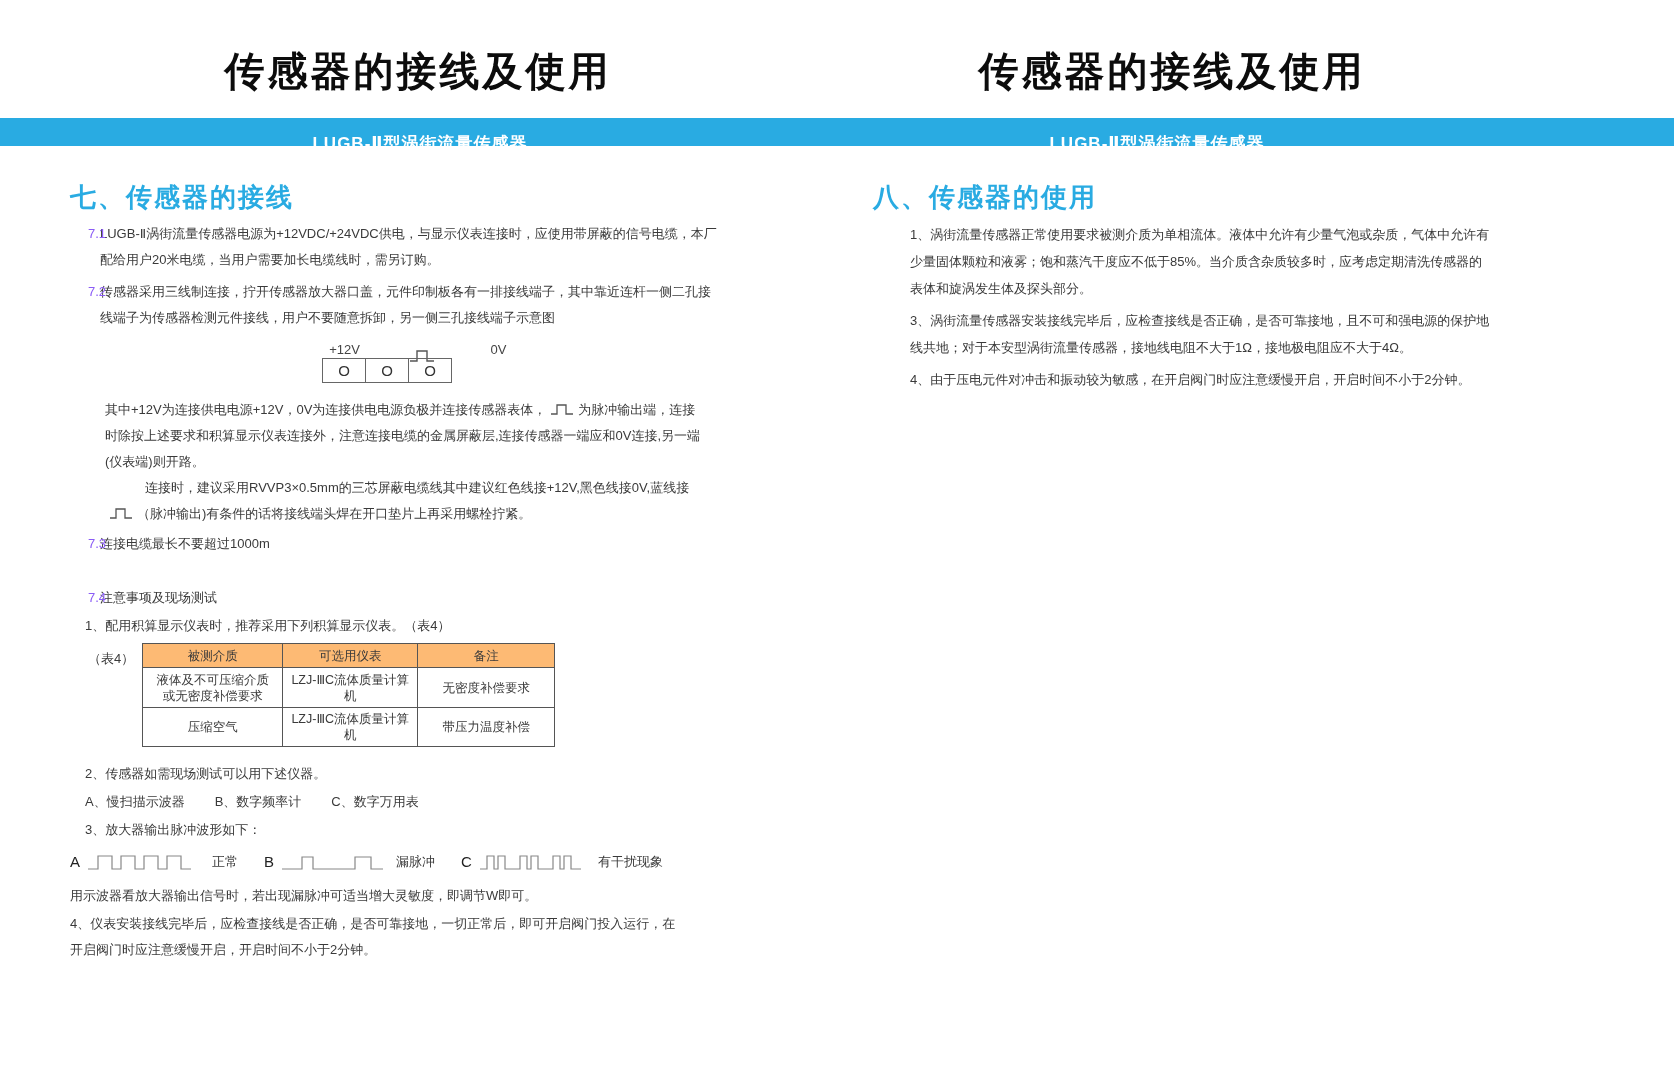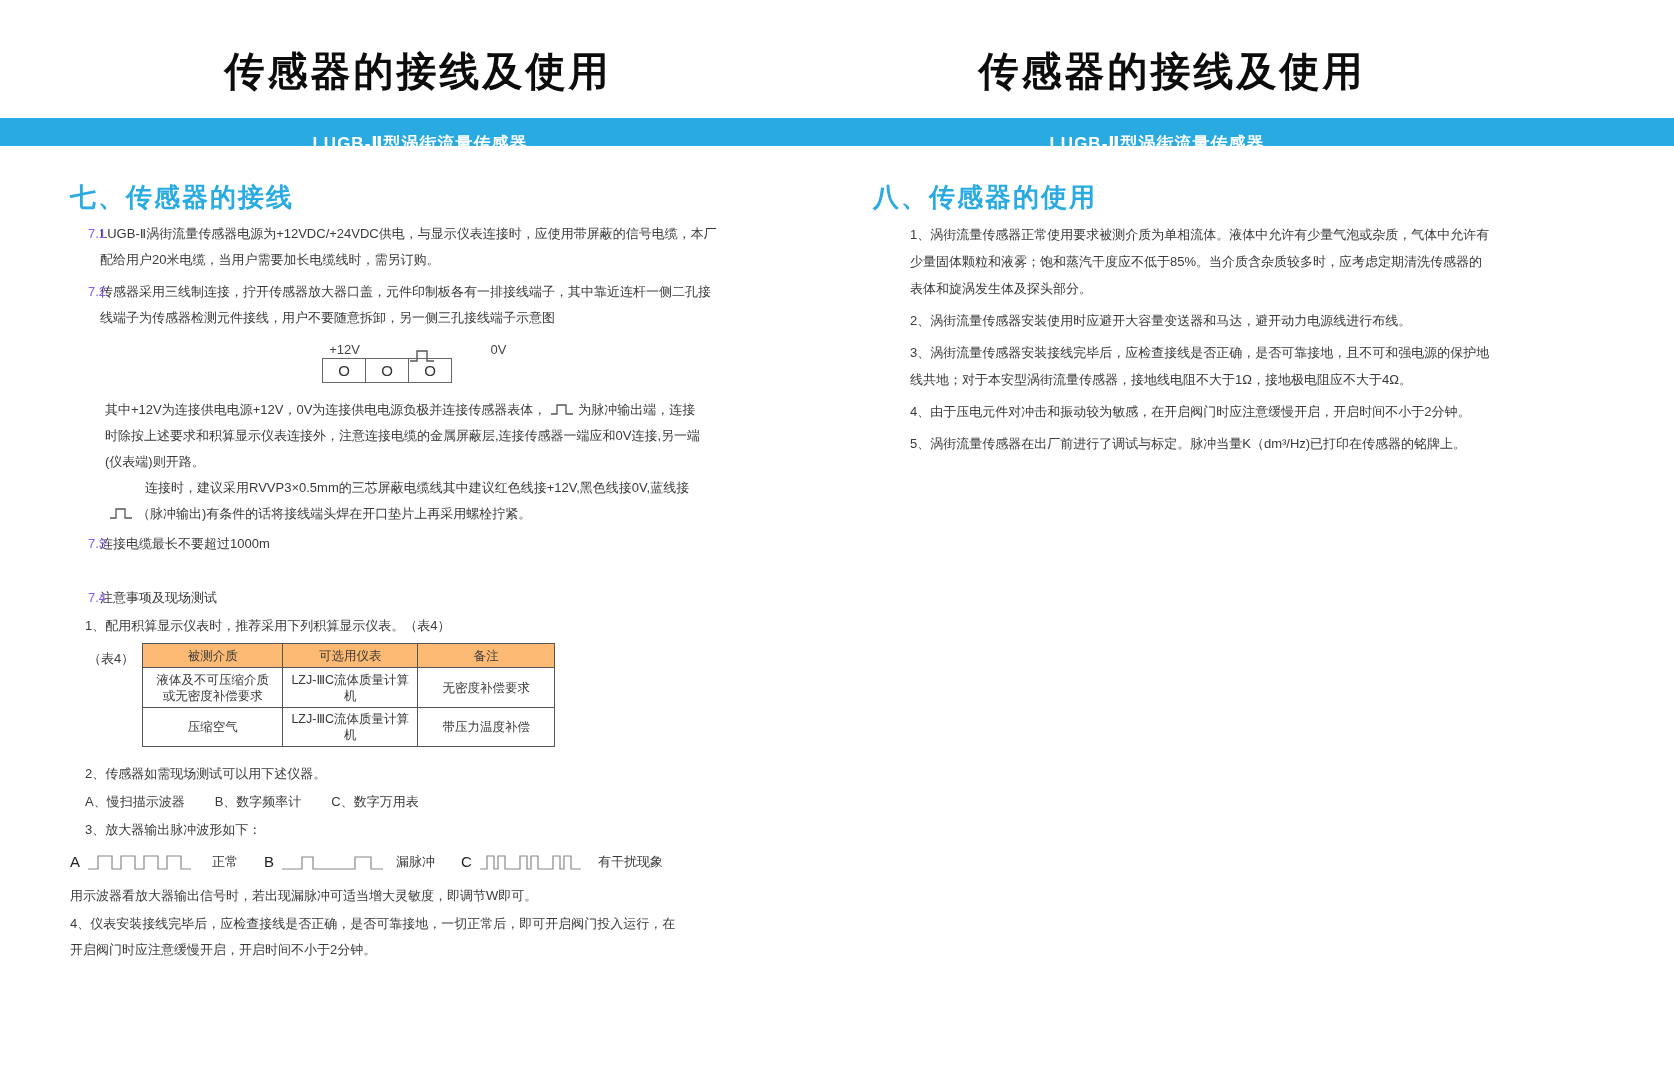--- a/index.html
+++ b/index.html
@@ -212,17 +212,15 @@
 
   <div class="note note0 note2gap">用示波器看放大器输出信号时，若出现漏脉冲可适当增大灵敏度，即调节W即可。</div>
 
   <div class="note note0" style="width:610px">4、仪表安装接线完毕后，应检查接线是否正确，是否可靠接地，一切正常后，即可开启阀门投入运行，在开启阀门时应注意缓慢开启，开启时间不小于2分钟。</div>
 </div>
 
 <div class="col col-right body-text">
   <h2 class="section r-heading">八、传感器的使用</h2>
 
   <div class="r-item">1、涡街流量传感器正常使用要求被测介质为单相流体。液体中允许有少量气泡或杂质，气体中允许有少量固体颗粒和液雾；饱和蒸汽干度应不低于85%。当介质含杂质较多时，应考虑定期清洗传感器的表体和旋涡发生体及探头部分。</div>
-  <div class="r-item">2、涡街流量传感器安装使用时应避开大容量变送器和马达，避开动力电源线进行布线。</div>
   <div class="r-item">3、涡街流量传感器安装接线完毕后，应检查接线是否正确，是否可靠接地，且不可和强电源的保护地线共地；对于本安型涡街流量传感器，接地线电阻不大于1Ω，接地极电阻应不大于4Ω。</div>
   <div class="r-item">4、由于压电元件对冲击和振动较为敏感，在开启阀门时应注意缓慢开启，开启时间不小于2分钟。</div>
-  <div class="r-item">5、涡街流量传感器在出厂前进行了调试与标定。脉冲当量K（dm³/Hz)已打印在传感器的铭牌上。</div>
 </div>
 
 </body></html>

